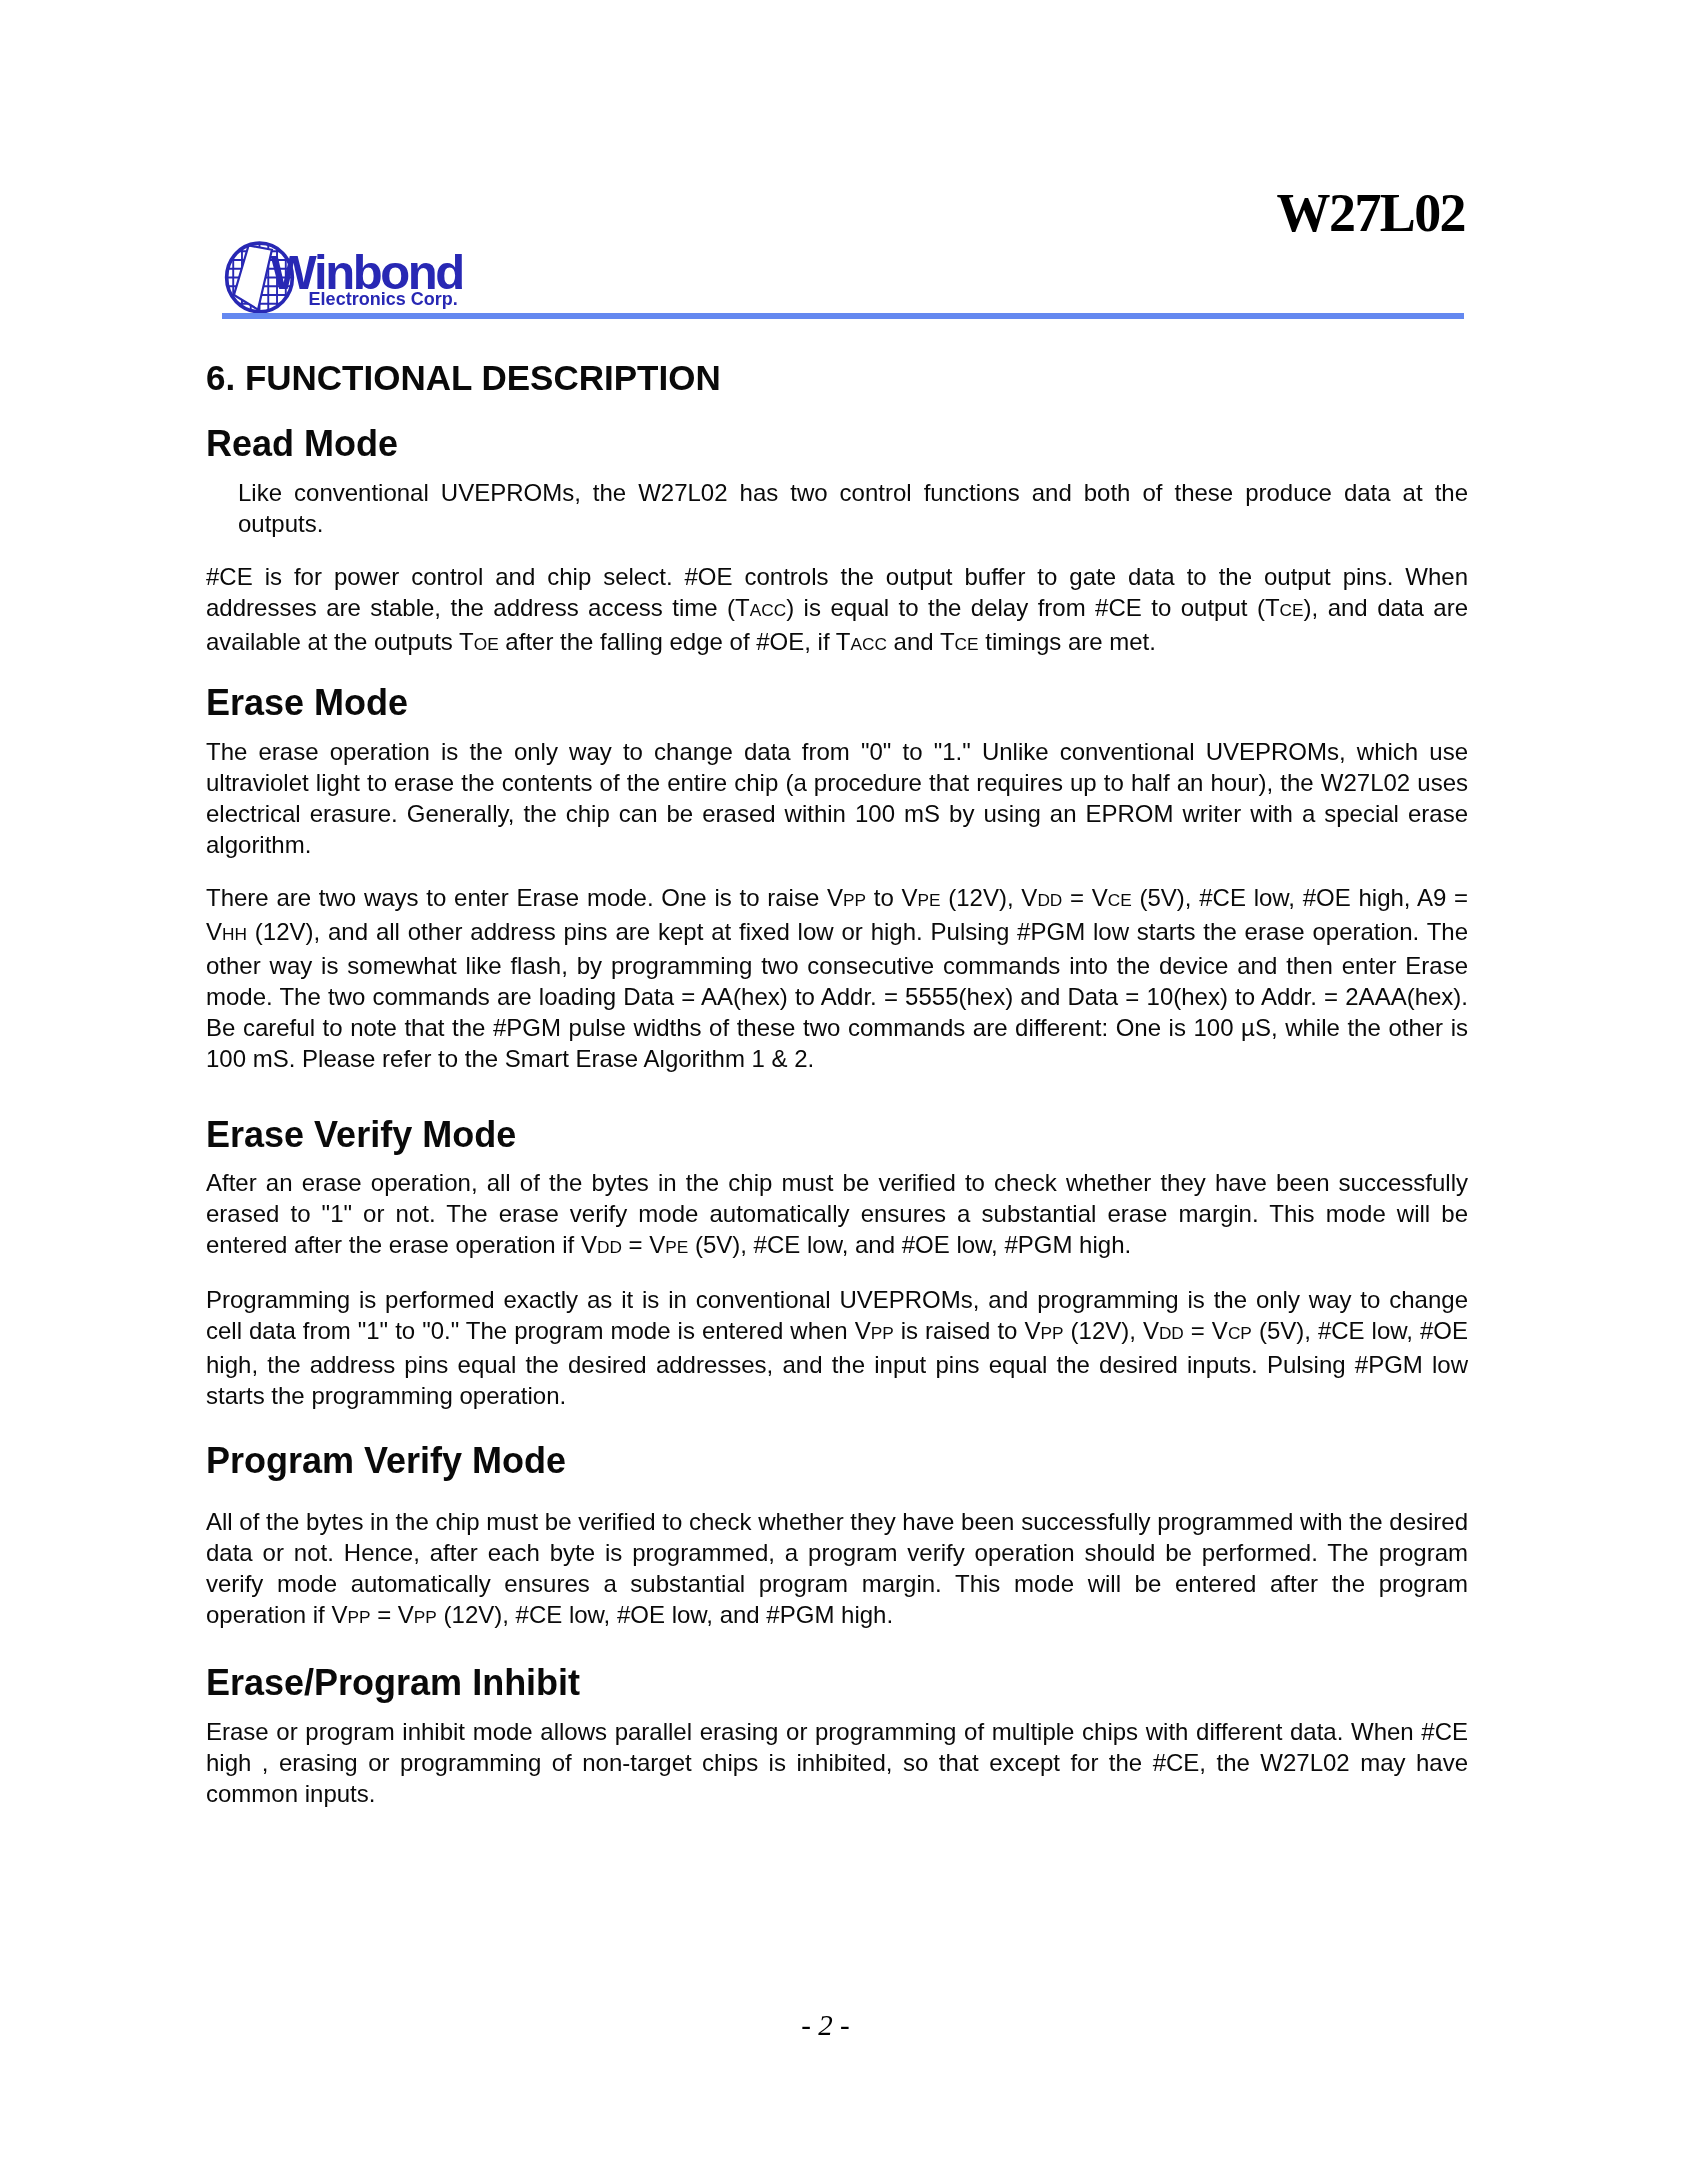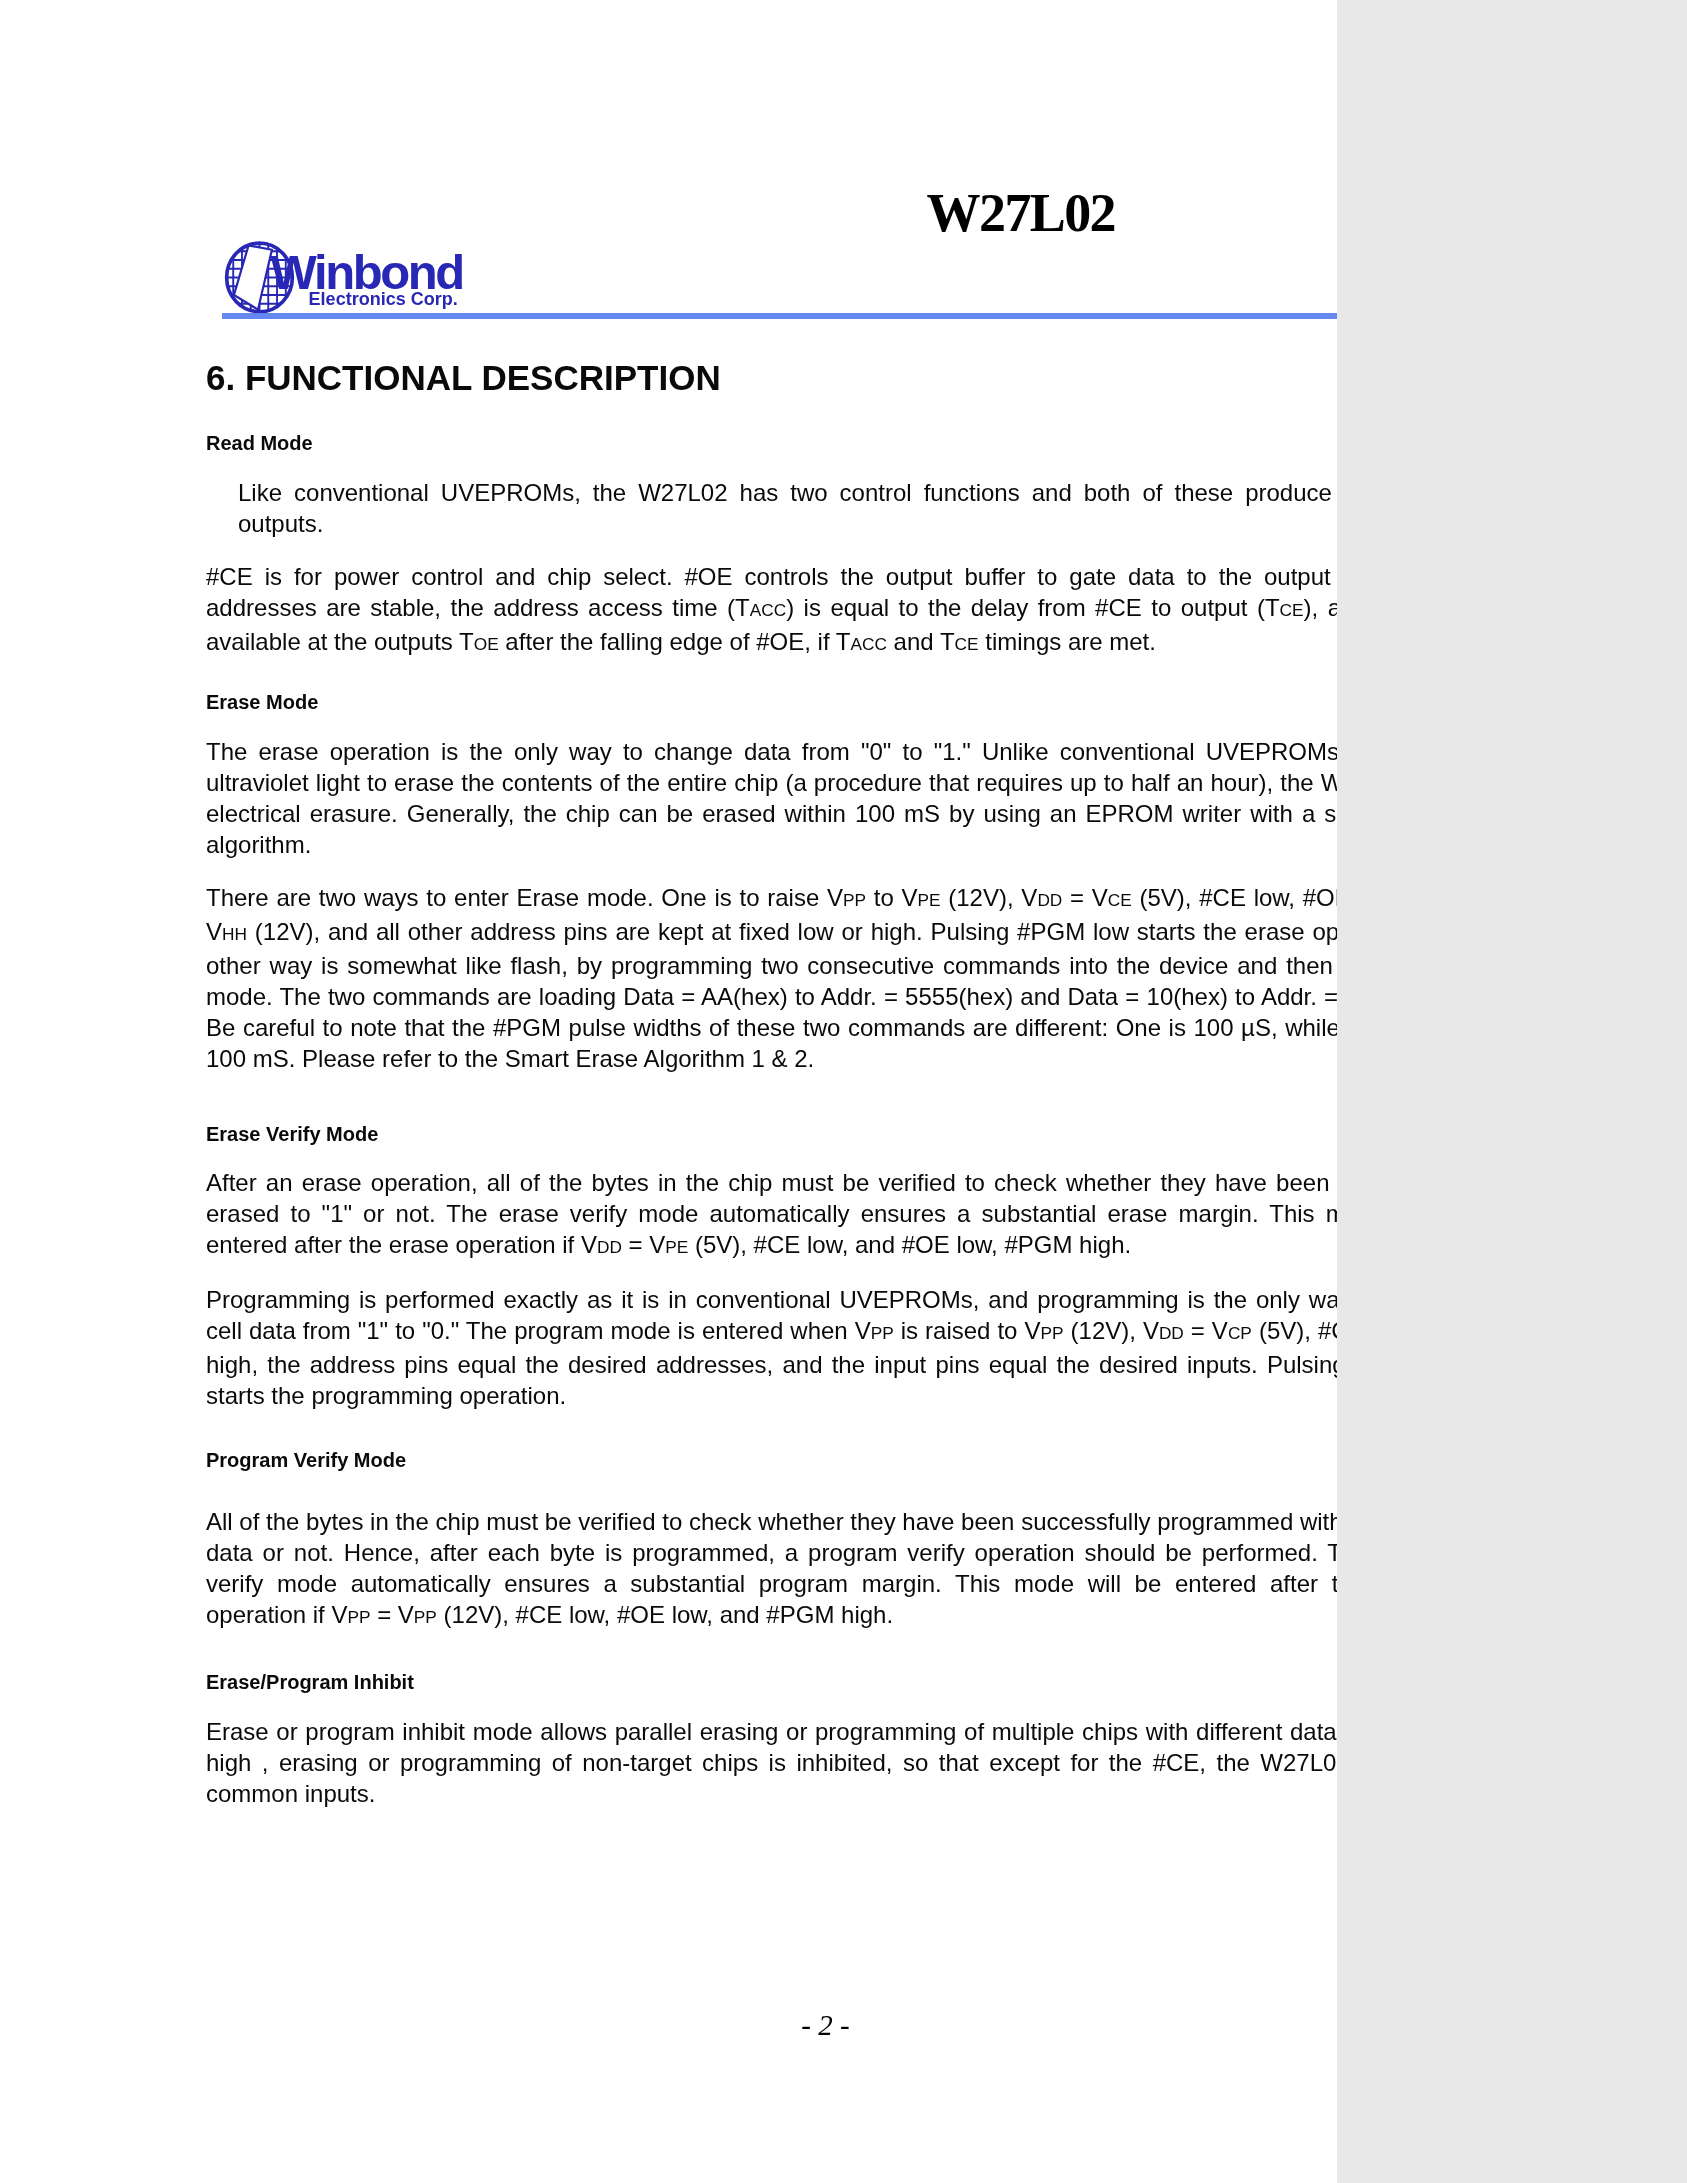--- a/index.html
+++ b/index.html
@@ -1,18 +1,18 @@
 <!DOCTYPE html>
 <html style="font-size:12.7px"><head>
 <meta charset="utf-8">
 <style>
   html,body{margin:0;padding:0;background:#e8e8e8;}
   .page{
     position:relative;
-    width:1337px;height:2183px;
+    width:1687px;height:2183px;
     background:#ffffff;
     overflow:hidden;
     font-family:"Liberation Sans",sans-serif;
     color:#0a0a0a;
   }
   
   .doc-title{
     position:absolute;top:189px;right:222px;
     font-family:"Liberation Serif",serif;
     font-weight:700;font-size:54px;line-height:48px;
@@ -34,21 +34,21 @@
     width:1242px;height:6.4px;background:#6488f0;
   }
   
   .content{
     position:absolute;left:206px;top:360px;width:1262px;
   }
   h1{
     margin:0;font-size:35px;line-height:35px;font-weight:700;color:#0a0a0a;
   }
   h2{
-    margin:0;font-size:20px;line-height:33px;font-weight:700;color:#0a0a0a;
+    margin:0;font-size:36px;line-height:33px;font-weight:700;color:#0a0a0a;
   }
   p{
     margin:0;font-size:24px;line-height:31px;
     text-align:justify;text-align-last:left;color:#0a0a0a;
   }
   .sc{font-size:0.72em;}
   .mt-h2-read{margin-top:32px;}
   .mt-p-read1{margin-top:16.7px;margin-left:32px;}
   .mt-p-read2{margin-top:22px;}
   .mt-h2-erase{margin-top:26px;}

